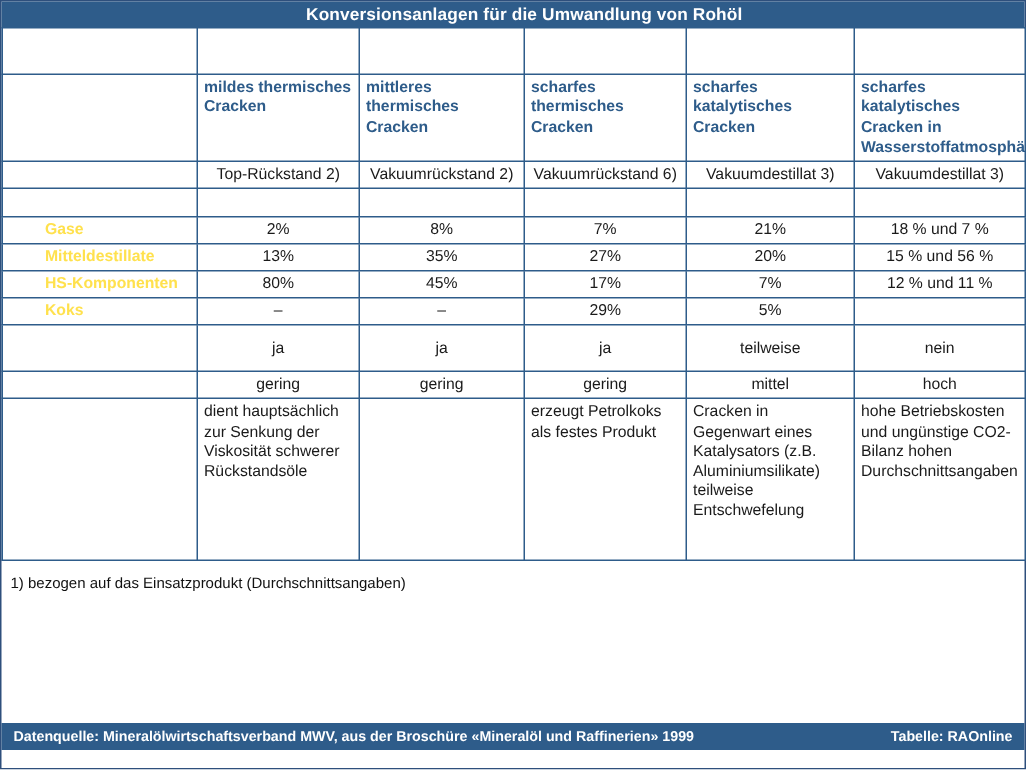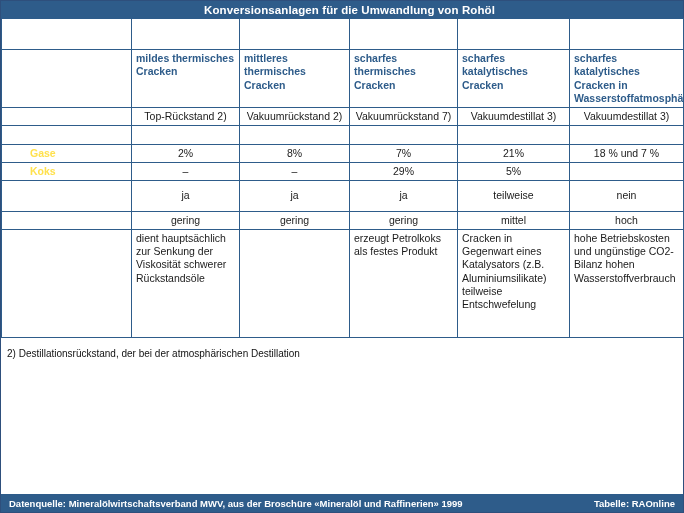--- a/index.html
+++ b/index.html
@@ -67,21 +67,21 @@
   .pale{background:#e8eef6;}
 
   .footnotes{
     padding:8px 6px 4px 6px;
     font-size:10px;
     line-height:1.55;
     color:#111;
   }
   .source-bar{
     position:absolute;
-    left:0;right:0;bottom:0;
+    left:0;right:0;bottom:12px;
     height:18px;
     background:#2e5c8a;
     color:#ffffff;
     font-weight:bold;
     font-size:9.5px;
     display:flex;align-items:center;
     padding:0 8px;
     box-sizing:border-box;
   }
   .source-bar .right{margin-left:auto;}
@@ -118,21 +118,21 @@
         <td class="blue-text">mittleres thermisches Cracken</td>
         <td class="blue-text">scharfes thermisches Cracken</td>
         <td class="blue-text">scharfes katalytisches Cracken</td>
         <td class="blue-text">scharfes katalytisches Cracken in Wasserstoffatmosphäre</td>
       </tr>
 
       <tr>
         <td class="rowhead">Einsatzprodukt</td>
         <td class="c">Top-Rückstand 2)</td>
         <td class="c">Vakuumrückstand 2)</td>
-        <td class="c">Vakuumrückstand 7)</td>
+        <td class="c">Vakuumrückstand 6)</td>
         <td class="c">Vakuumdestillat 3)</td>
         <td class="c">Vakuumdestillat 3)</td>
       </tr>
 
       <tr>
         <td class="rowhead">Ø Ausbeute 1)</td>
         <td class="pale"></td>
         <td class="pale"></td>
         <td class="pale"></td>
         <td class="pale"></td>
@@ -142,21 +142,37 @@
       <tr>
         <td class="rowhead yellow">Gase</td>
         <td class="c">2%</td>
         <td class="c">8%</td>
         <td class="c">7%</td>
         <td class="c">21%</td>
         <td class="c">18 % und 7 %</td>
       </tr>
 
 
-
+      <tr>
+        <td class="rowhead yellow">Mitteldestillate</td>
+        <td class="c">13%</td>
+        <td class="c">35%</td>
+        <td class="c">27%</td>
+        <td class="c">20%</td>
+        <td class="c">15 % und 56 %</td>
+      </tr>
+
+      <tr>
+        <td class="rowhead yellow">HS-Komponenten</td>
+        <td class="c">80%</td>
+        <td class="c">45%</td>
+        <td class="c">17%</td>
+        <td class="c">7%</td>
+        <td class="c">12 % und 11 %</td>
+      </tr>
 
       <tr>
         <td class="rowhead yellow">Koks</td>
         <td class="c">–</td>
         <td class="c">–</td>
         <td class="c">29%</td>
         <td class="c">5%</td>
         <td class="c"></td>
       </tr>
 
@@ -177,27 +193,27 @@
         <td class="c">mittel</td>
         <td class="c">hoch</td>
       </tr>
 
       <tr>
         <td class="rowhead" style="height:108px">Besonderheiten</td>
         <td>dient hauptsächlich zur Senkung der Viskosität schwerer Rückstandsöle</td>
         <td></td>
         <td>erzeugt Petrolkoks als festes Produkt</td>
         <td>Cracken in Gegenwart eines Katalysators (z.B. Aluminiumsilikate) teilweise Entschwefelung</td>
-        <td>hohe Betriebskosten und ungünstige CO2-Bilanz hohen Wasserstoffverbrauch</td>
+        <td>hohe Betriebskosten und ungünstige CO2-Bilanz hohen Durchschnittsangaben</td>
       </tr>
     </tbody>
   </table>
 
   <div class="footnotes">
-    <div>2) Destillationsrückstand, der bei der atmosphärischen Destillation</div>
+    <div>1) bezogen auf das Einsatzprodukt (Durchschnittsangaben)</div>
   </div>
 
   <div class="source-bar">
     <span>Datenquelle: Mineralölwirtschaftsverband MWV, aus der Broschüre «Mineralöl und Raffinerien» 1999</span>
     <span class="right">Tabelle: RAOnline</span>
   </div>
 
 </div>
 
 </body></html>

